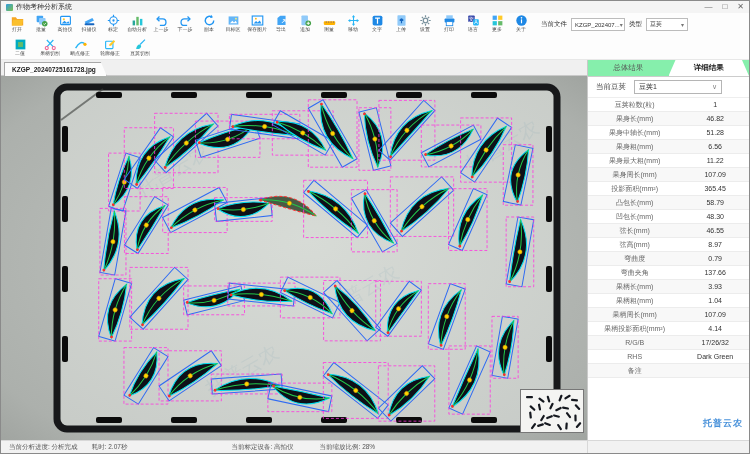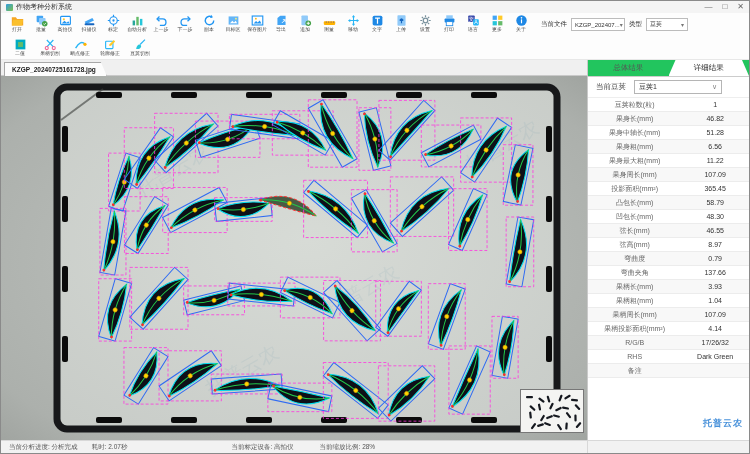--- a/index.html
+++ b/index.html
@@ -43,25 +43,25 @@
              font-size:6.5px; font-weight:bold; color:#222; display:flex; align-items:center;
              clip-path:polygon(0 0, calc(100% - 6px) 0, 100% 100%, 0 100%); cursor:pointer; }
   .photo-wrap { flex:1; position:relative; background:#aeb2ae; overflow:hidden; }
   .inset { position:absolute; right:3px; bottom:7px; width:64px; height:44px;
            background:#f4f4f2; border:1px solid #777; }
   .inset svg { width:100%; height:100%; display:block; }
 
   
   .panel { flex:1; border-left:1px solid #c9c9c9; background:#fff; display:flex;
            flex-direction:column; min-width:0; position:relative; }
-  .panel-tabs { height:17px; display:flex; background:#22c55e; border-bottom:1px solid #ccc; flex:none;text-align:center; }
+  .panel-tabs { height:17px; display:flex; background:#86efac; border-bottom:1px solid #ccc; flex:none;text-align:center; }
   .panel-tab { flex:1; display:flex; align-items:center; justify-content:center;
                font-size:7.5px; color:#555; cursor:pointer;
                clip-path:polygon(7px 0, calc(100% - 7px) 0, 100% 100%, 0 100%); }
-  .panel-tab.active { background:#fff; color:#1a1a1a; font-weight:normal; }
+  .panel-tab.active { background:#fff; color:#1a1a1a; font-weight:bold; }
   .pod-row { height:21px; display:flex; align-items:center; gap:8px; padding:0 8px;
              font-size:7.5px; color:#444; border-bottom:1px solid #eee; flex:none; }
   .combo2 { width:88px; height:14px; border:1px solid #b5b5b5; background:#fff;
             display:flex; align-items:center; justify-content:space-between;
             font-size:7px; color:#333; padding:0 4px; cursor:pointer; }
   .combo2 .chev { color:#888; font-size:7px; }
   .tbl-header { height:16px; background:#1f93d1; color:#fff; display:flex;
                 font-size:7.5px; font-weight:bold; align-items:center; flex:none; }
   .c1 { width:58%; text-align:center; overflow:hidden; white-space:nowrap; }
   .c2 { width:42%; text-align:center; overflow:hidden; white-space:nowrap; }

